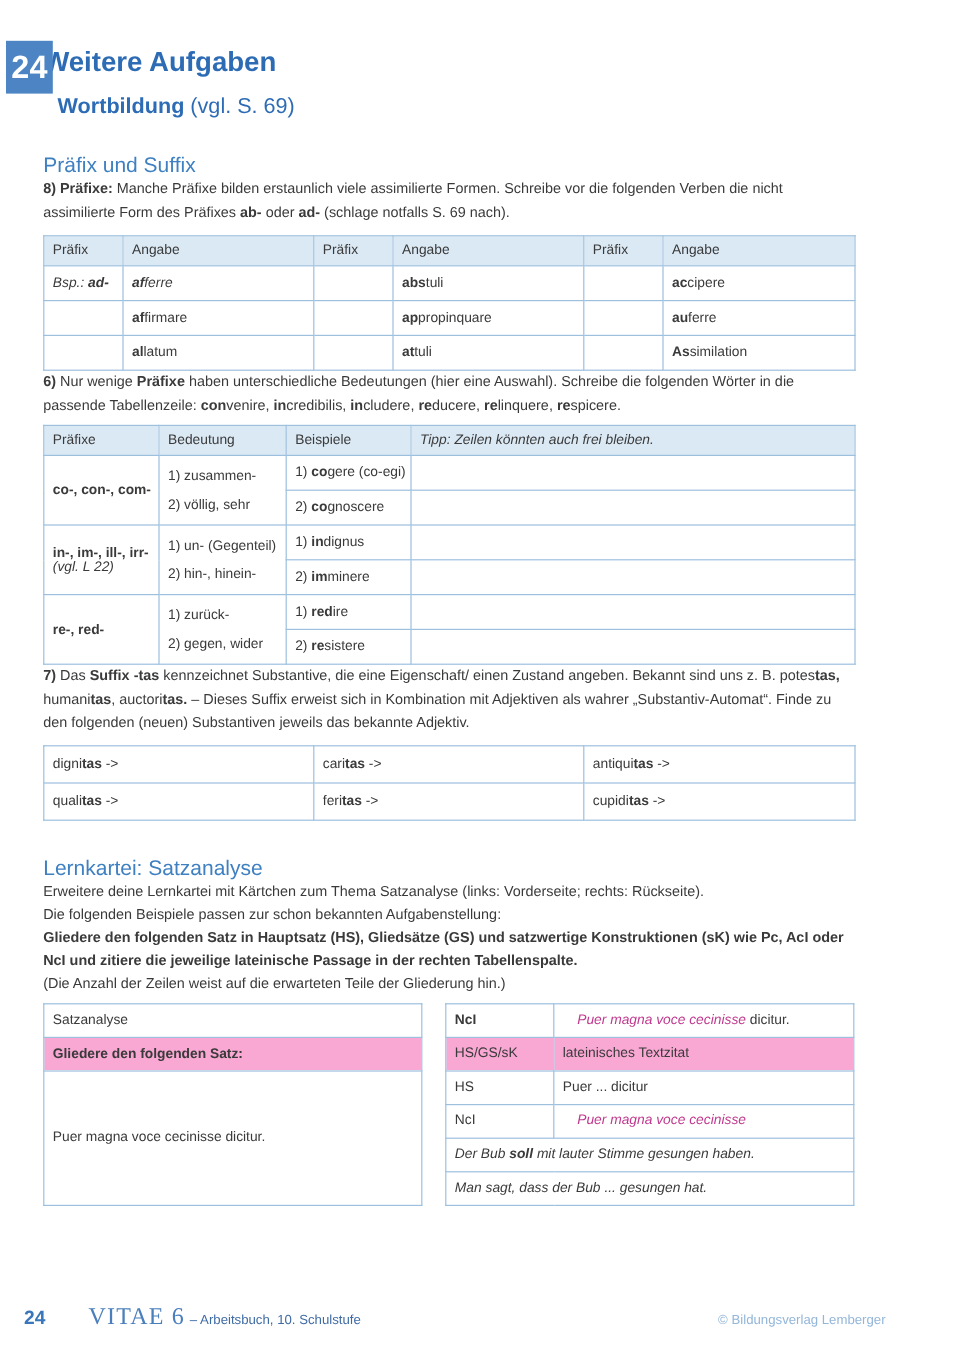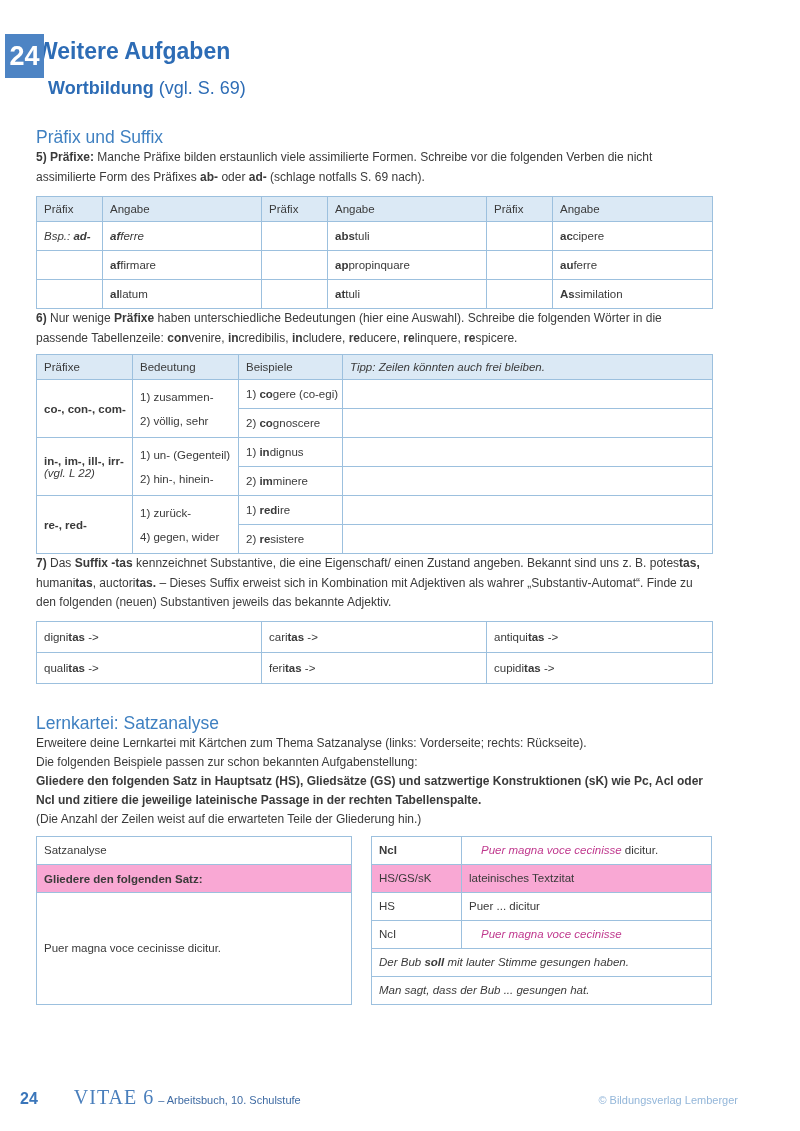--- a/index.html
+++ b/index.html
@@ -75,21 +75,21 @@
 <div class="page">
 
   <div class="chapter-badge">24</div>
 
   <div class="content">
     <h1 class="page-title">Weitere Aufgaben</h1>
     <p class="subtitle"><b>Wortbildung</b> (vgl. S. 69)</p>
 
     <h2 class="section-heading">Präfix und Suffix</h2>
 
-    <p class="para mt15"><b>5) Präfixe:</b> Manche Präfixe bilden erstaunlich viele assimilierte Formen. Schreibe vor die folgenden Verben die nicht assimilierte Form des Präfixes <b>ab-</b> oder <b>ad-</b> (schlage notfalls S. 69 nach).</p>
+    <p class="para mt15"><b>8) Präfixe:</b> Manche Präfixe bilden erstaunlich viele assimilierte Formen. Schreibe vor die folgenden Verben die nicht assimilierte Form des Präfixes <b>ab-</b> oder <b>ad-</b> (schlage notfalls S. 69 nach).</p>
 
     <table class="doc tbl-mt9">
       <colgroup>
         <col style="width:66px">
           <col style="width:159px">
         <col style="width:66px">
           <col style="width:159px">
         <col style="width:66px">
           <col style="width:160px">
       </colgroup>
@@ -172,21 +172,21 @@
           <td class="c4"></td>
         </tr>
         <tr>
           <td class="c3">2) <b>im</b>minere</td>
           <td class="c4"></td>
         </tr>
         <tr class="g-start">
           <td class="c1" rowspan="2"><b>re-, red-</b></td>
           <td class="c2 meaning" rowspan="2">
             <div>1) zurück-</div>
-            <div>4) gegen, wider</div>
+            <div>2) gegen, wider</div>
           </td>
           <td class="c3">1) <b>red</b>ire</td>
           <td class="c4"></td>
         </tr>
         <tr>
           <td class="c3">2) <b>re</b>sistere</td>
           <td class="c4"></td>
         </tr>
       </tbody>
     </table>

